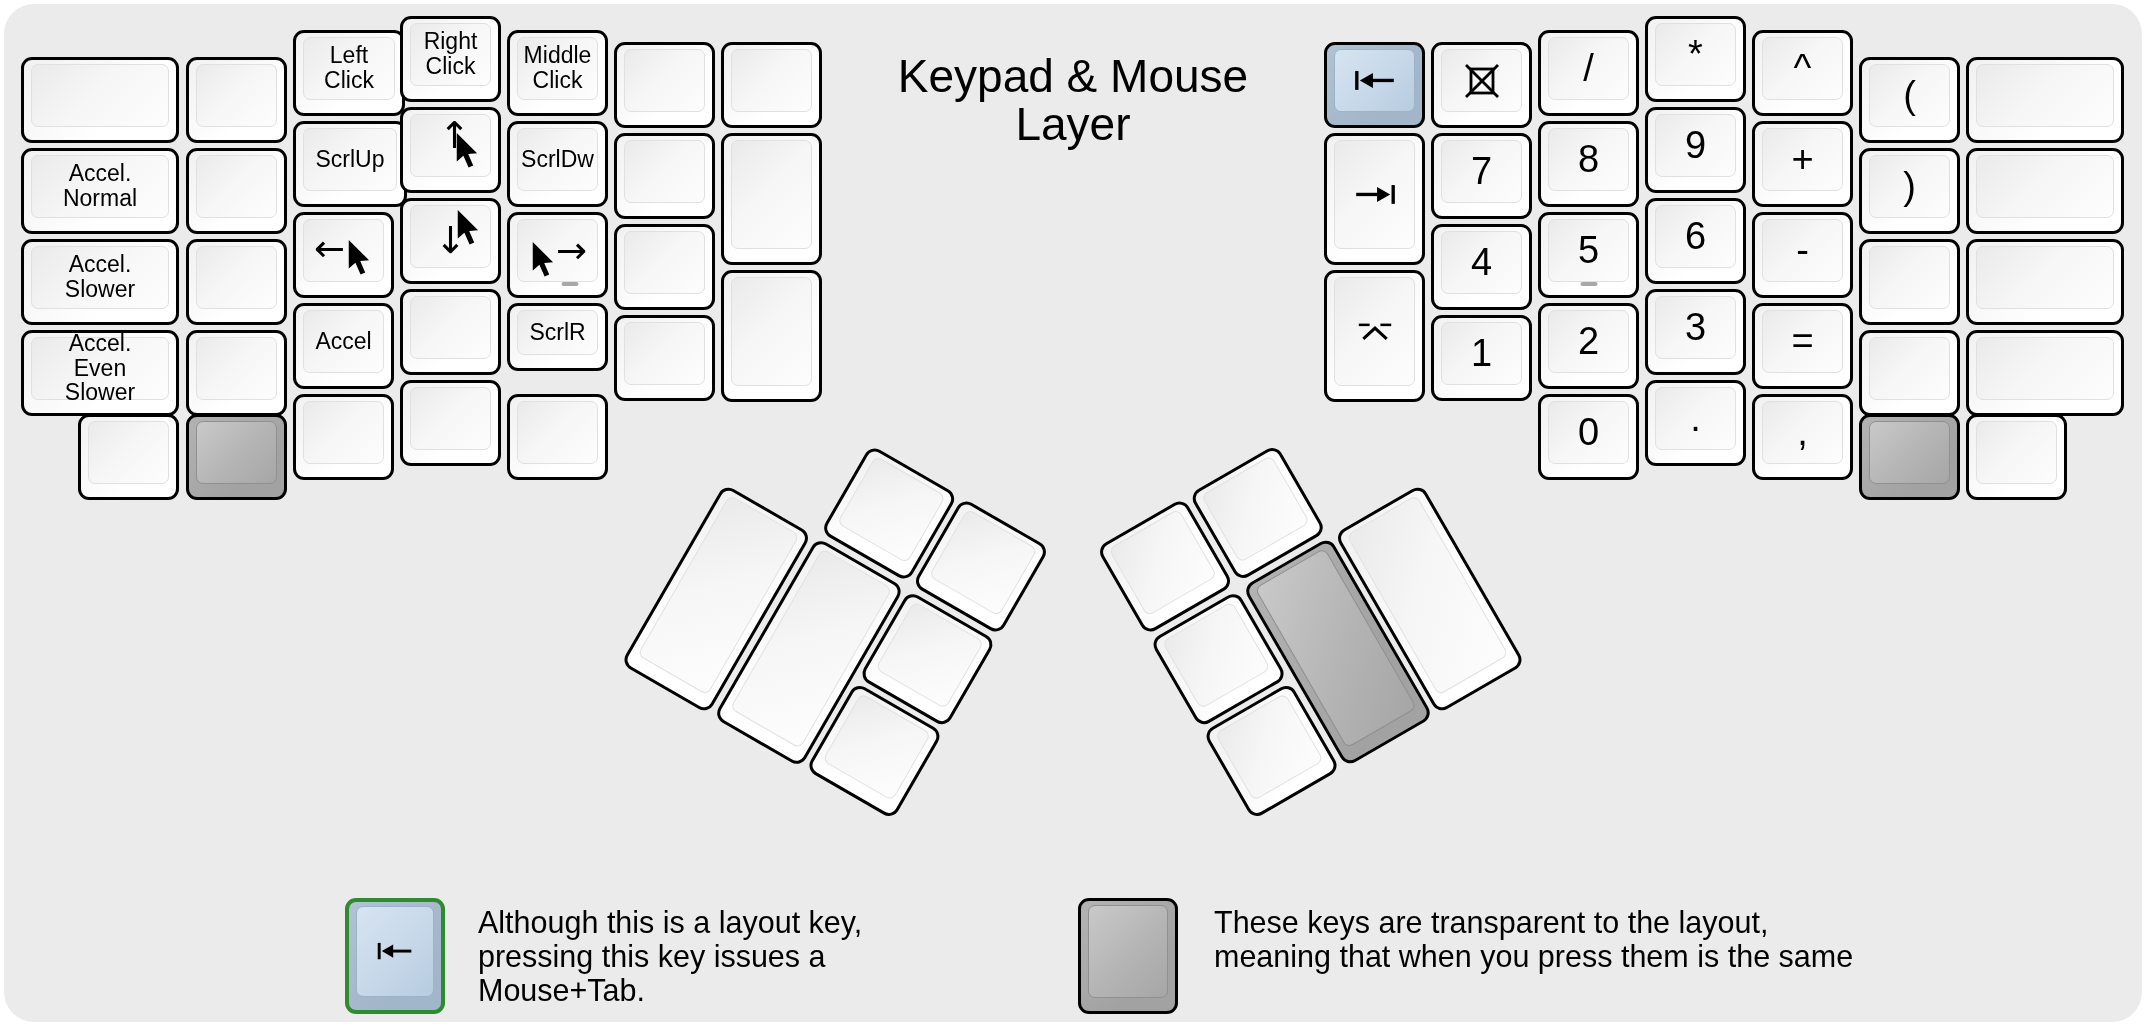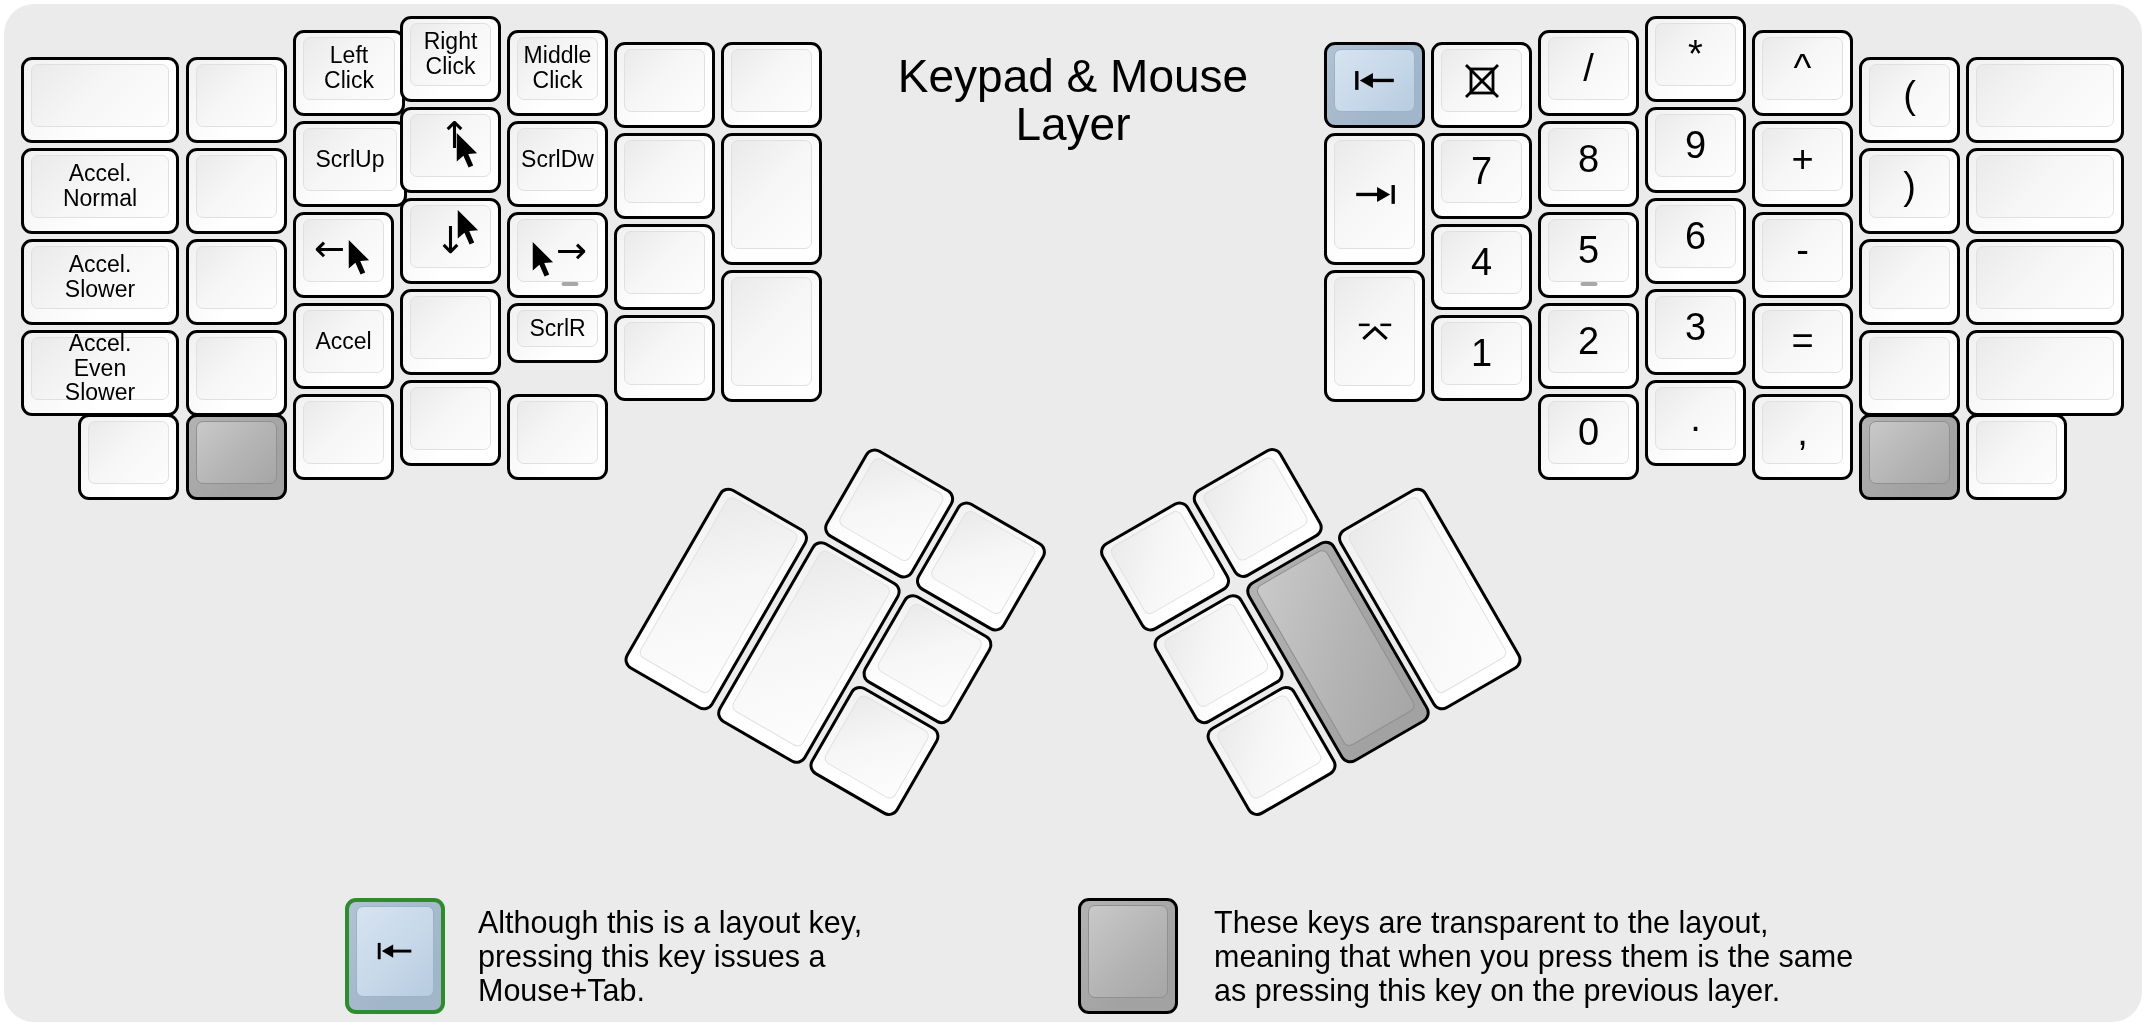--- a/index.html
+++ b/index.html
@@ -143,21 +143,21 @@
       </div>
       <div class="key" style="left: 507px; top: 212px; width: 101px; height: 86px;">
         <div class="keytop">
           <span class="cur-arrow ca-right">→</span>
           <svg class="cur-pointer cp-right" viewBox="0 0 14 20">
             <path d="M2,0.5 L2,16 L5.6,12.9 L8.4,19.2 L10.9,18.1 L8.2,11.9 L13,11.5 Z" fill="#000"></path>
           </svg>
         </div>
         <div class="homing offset-right"></div>
       </div>
-      <div class="key" style="left: 507px; top: 303px; width: 101px; height: 60px; text-decoration: underline;">
+      <div class="key" style="left: 507px; top: 303px; width: 101px; height: 68px; text-decoration: underline;">
         <div class="keytop"></div>
         <div class="klabel fs-word">ScrlR</div>
       </div>
       <div class="key" style="left: 507px; top: 394px; width: 101px; height: 86px;">
         <div class="keytop"></div>
       </div>
       <div class="key" style="left: 614px; top: 42px; width: 101px; height: 86px;">
         <div class="keytop"></div>
       </div>
       <div class="key" style="left: 614px; top: 133px; width: 101px; height: 86px;">
@@ -373,15 +373,14 @@
       </div>
     </div>
   <div class="legend-text legend-text-1">
     <div>Although this is a layout key,</div>
     <div>pressing this key issues a</div>
     <div>Mouse+Tab.</div>
   </div>
   <div class="legend-text legend-text-2">
     <div>These keys are transparent to the layout,</div>
     <div>meaning that when you press them is the same</div>
-    <div>as pressing this key on the previous layer.</div>
   </div>
 </div>
 
 </body></html>

